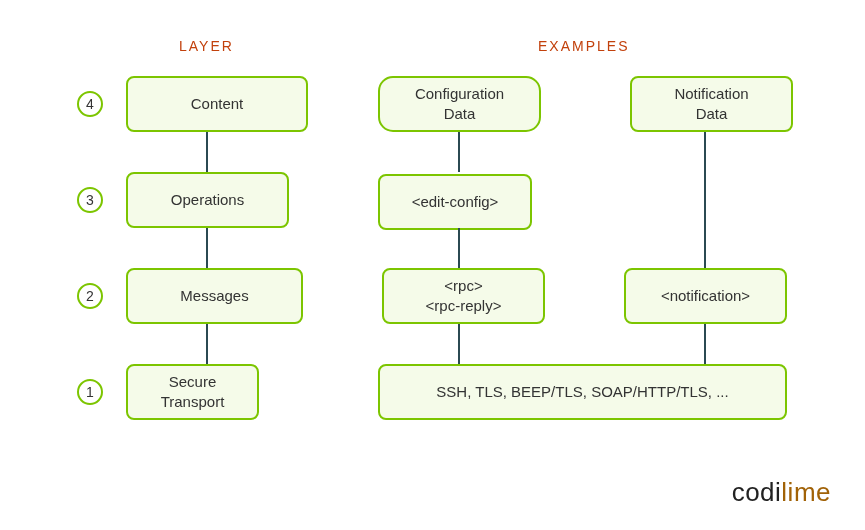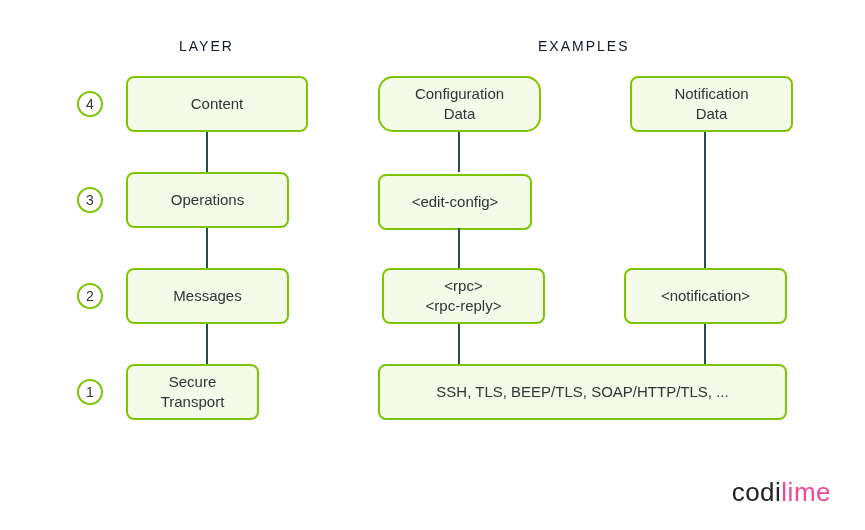--- a/index.html
+++ b/index.html
@@ -9,21 +9,21 @@
     width: 865px;
     height: 530px;
     position: relative;
     color: #333;
   }
   .header-label {
     position: absolute;
     font-size: 14px;
     letter-spacing: 2px;
     font-weight: 500;
-    color: #0f172a;
+    color: #c2410c;
   }
   .circle-num {
     width: 26px;
     height: 26px;
     border: 2px solid #7cc500;
     border-radius: 50%;
     display: flex;
     align-items: center;
     justify-content: center;
     font-size: 14px;
@@ -52,36 +52,36 @@
   }
   .logo {
     position: absolute;
     right: 34px;
     bottom: 22px;
     font-size: 26px;
     font-weight: 300;
     color: #222;
     letter-spacing: 0.5px;
   }
-  .logo .accent { color: #ec4899; font-weight: 400; }
+  .logo .accent { color: #a16207; font-weight: 400; }
 </style>
 </head>
 <body>
 
 <div class="header-label" style="left:179px;top:38px;">LAYER</div>
 <div class="header-label" style="left:538px;top:38px;">EXAMPLES</div>
 
 <div class="circle-num" style="left:77px;top:91px;">4</div>
 <div class="circle-num" style="left:77px;top:187px;">3</div>
 <div class="circle-num" style="left:77px;top:283px;">2</div>
 <div class="circle-num" style="left:77px;top:379px;">1</div>
 
 <div class="box" style="left:126px;top:76px;width:182px;height:56px;">Content</div>
 <div class="box" style="left:126px;top:172px;width:163px;height:56px;">Operations</div>
-<div class="box" style="left:126px;top:268px;width:163px;height:56px;">Messages</div>
+<div class="box" style="left:126px;top:268px;width:177px;height:56px;">Messages</div>
 <div class="box" style="left:126px;top:364px;width:133px;height:56px;white-space:pre-line;">Secure
 Transport</div>
 
 <div class="vline" style="left:206px;top:132px;height:40px;"></div>
 <div class="vline" style="left:206px;top:228px;height:40px;"></div>
 <div class="vline" style="left:206px;top:324px;height:40px;"></div>
 
 <div class="box" style="left:378px;top:76px;width:163px;height:56px;white-space:pre-line;border-radius:15px;">Configuration
 Data</div>
 <div class="box" style="left:624px;top:76px;width:163px;height:56px;white-space:pre-line;margin-left:6px;">Notification

